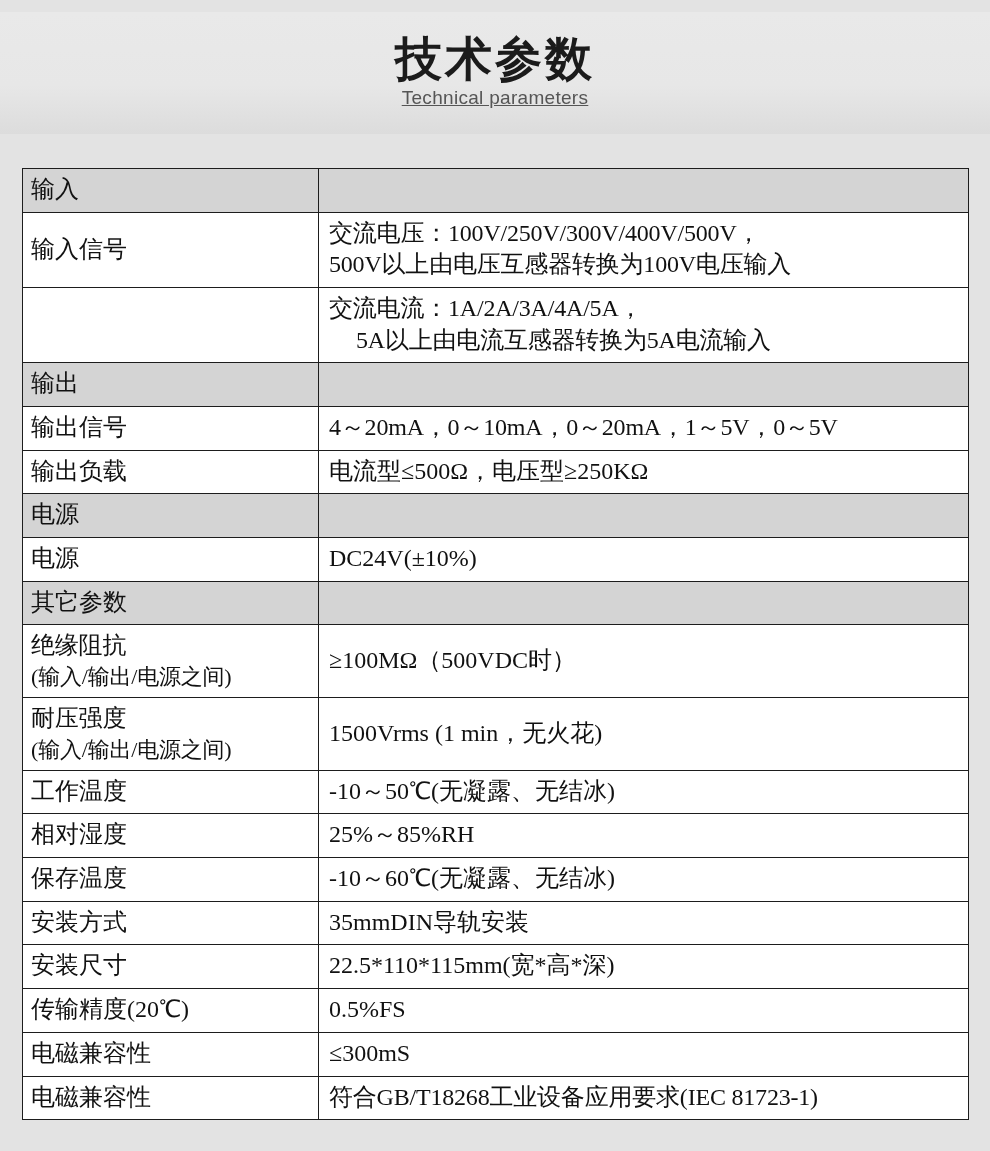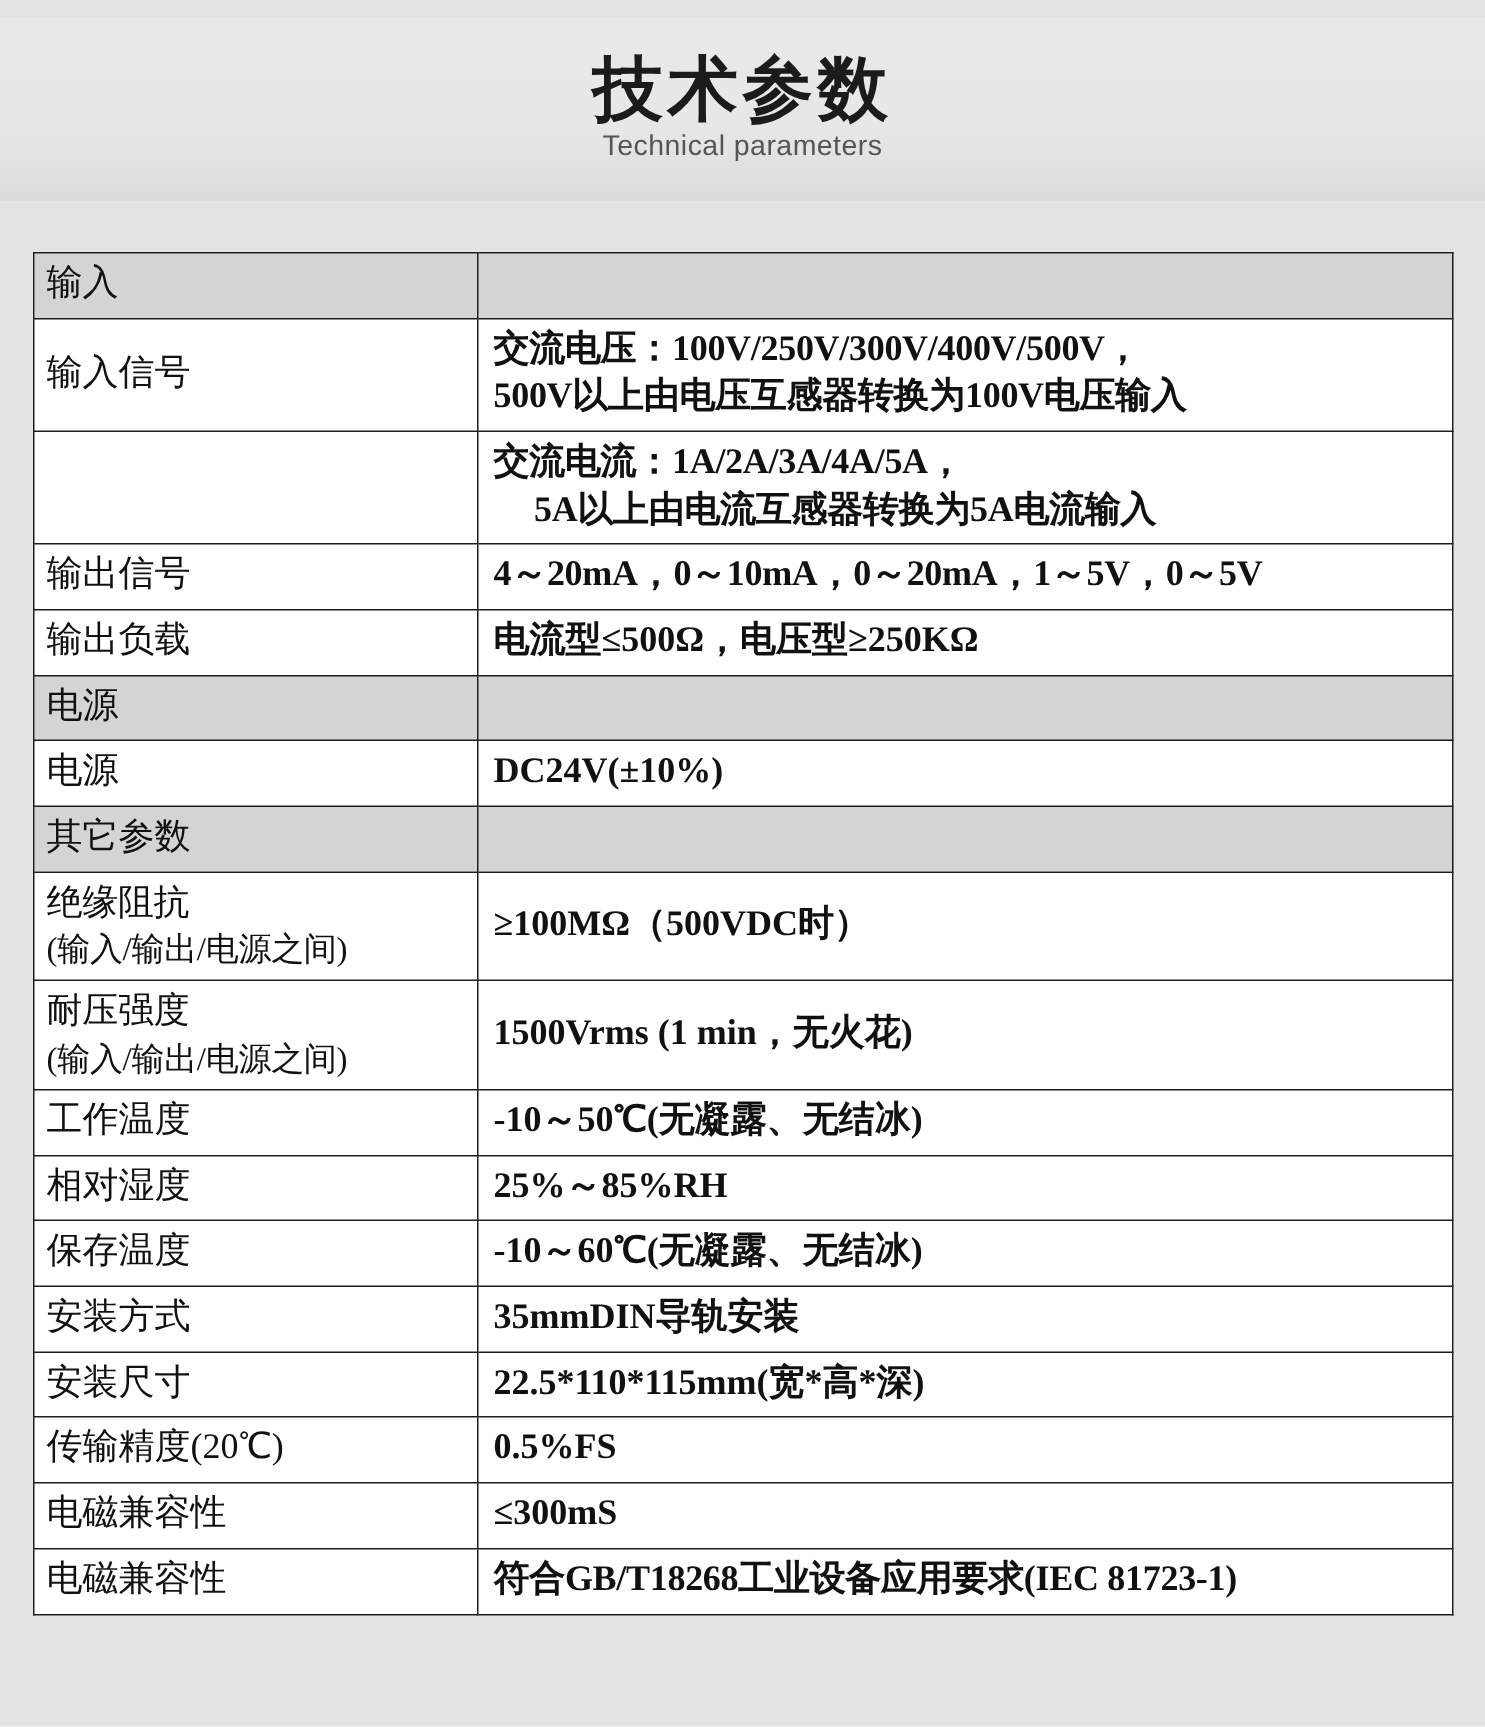--- a/index.html
+++ b/index.html
@@ -38,20 +38,21 @@
     letter-spacing: 3px;
     color: #1b1b1b;
     line-height: 1.05;
   }
   .header-sub {
     font-family: "Liberation Sans", sans-serif;
     font-size: 19px;
     color: #555555;
     margin-top: 4px;
     letter-spacing: 0.3px;
+    text-decoration: underline;
   }
   
   .table-wrap {
     padding: 34px 22px 0 22px;
     box-sizing: border-box;
   }
   table.spec {
     width: 946px;
     border-collapse: collapse;
     background: #ffffff;
@@ -68,21 +69,20 @@
     line-height: 1.32;
     background: #ffffff;
   }
   table.spec tr.section td {
     background: #d4d4d4;
   }
   table.spec td.label {
   }
   table.spec td.value {
     padding-left: 10px;
-    font-weight: bold;
   }
   td.multi {
     line-height: 1.42;
   }
   .sub {
     display: block;
     font-size: 22px;
     letter-spacing: -0.2px;
   }
   .value-tight { letter-spacing: -0.2px; }
@@ -115,20 +115,24 @@
             <span class="sub" style="font-size:24px;">500V以上由电压互感器转换为100V电压输入</span>
           </td>
         </tr>
         <tr>
           <td class="label"></td>
           <td class="value multi">
             <span class="sub" style="font-size:24px;">交流电流：1A/2A/3A/4A/5A，</span>
             <span class="sub" style="font-size:24px;margin-left:27px;">5A以上由电流互感器转换为5A电流输入</span>
           </td>
         </tr>
+        <tr class="section">
+          <td class="label">输出</td>
+          <td class="value"></td>
+        </tr>
         <tr>
           <td class="label">输出信号</td>
           <td class="value value-tight">4～20mA，0～10mA，0～20mA，1～5V，0～5V</td>
         </tr>
         <tr>
           <td class="label">输出负载</td>
           <td class="value">电流型≤500Ω，电压型≥250KΩ</td>
         </tr>
         <tr class="section">
           <td class="label">电源</td>

